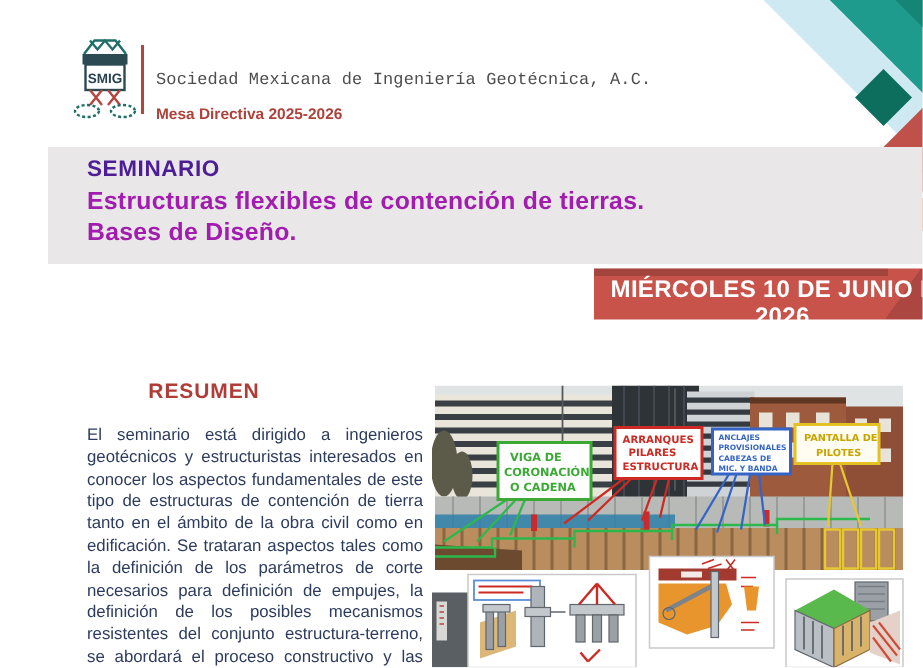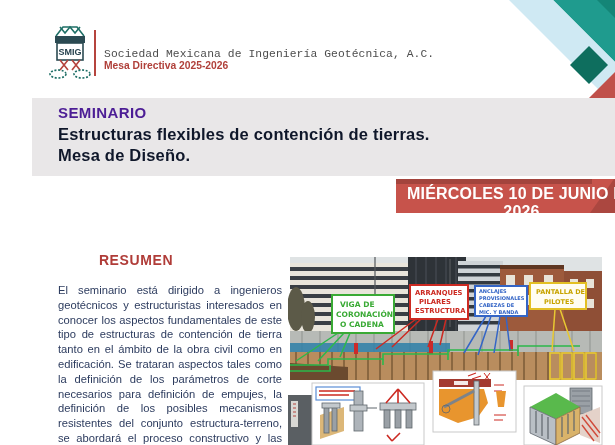--- a/index.html
+++ b/index.html
@@ -3,26 +3,26 @@
 <meta charset="utf-8">
 <style>
   html,body{margin:0;padding:0;background:#ffffff;}
   #page{position:relative;width:615px;height:445px;background:#ffffff;overflow:hidden;
         font-family:"Liberation Sans",sans-serif;margin-left:32px;}
   
   #header{position:absolute;left:0;top:0;width:615px;height:98px;}
   #logo{position:absolute;left:16px;top:24px;width:44px;height:56px;}
   #logo-sep{position:absolute;left:62px;top:30px;width:2px;height:46px;background:#b5443e;}
   #org-name{position:absolute;left:72px;top:48px;font-size:11.3px;color:#4d4d4d;letter-spacing:.1px;font-family:Liberation Mono, monospace;}
-  #mesa{position:absolute;left:72px;top:60px;font-size:10.3px;font-weight:bold;color:#b0403a;}
+  #mesa{position:absolute;left:72px;top:71px;font-size:10.3px;font-weight:bold;color:#b0403a;}
   #deco{position:absolute;right:0;top:0;width:200px;height:215px;}
   
   #banner{position:absolute;left:0;top:98px;width:615px;height:78px;background:#e9e7e8;}
   #kicker{position:absolute;left:26px;top:6px;font-size:15px;font-weight:800;color:#4c1d95;letter-spacing:.4px;}
-  .title-line{position:absolute;left:26px;font-size:16.5px;font-weight:bold;color:#0f172a;letter-spacing:.2px;}
+  .title-line{position:absolute;left:26px;font-size:16.5px;font-weight:bold;color:#a21caf;letter-spacing:.2px;}
   #title1{top:27px;}
   #title2{top:48px;}
   
   #dateband{position:absolute;left:364px;top:179px;width:251px;height:34px;background:#c7534b;}
   #dateband:before{content:"";position:absolute;left:0;top:0;width:78%;height:5px;background:rgba(0,0,0,0.18);}
   #dateband .shade{position:absolute;right:0;top:0;height:100%;width:60px;background:rgba(0,0,0,0.14);
         clip-path:polygon(45% 0,100% 0,100% 100%,5% 100%);}
   #date-label{position:absolute;left:0;top:6px;width:100%;text-align:center;font-size:16px;font-weight:800;
         color:#ffffff;letter-spacing:.2px;}
   
@@ -73,21 +73,21 @@
       <polygon points="142,46 161,65 142,84 123,65" fill="#0e6e5e"></polygon>
       <polygon points="185,55 200,70 200,160 140,100" fill="#c0504a"></polygon>
       <polygon points="183,88 204,109 183,130 162,109" fill="#cf9489" opacity="0.9"></polygon>
       <polygon points="178,122 200,143 200,186 157,143" fill="#d8812f"></polygon>
     </svg>
   </div>
 
   <div id="banner">
     <div id="kicker">SEMINARIO</div>
     <div id="title1" class="title-line">Estructuras flexibles de contención de tierras.</div>
-    <div id="title2" class="title-line">Mesa de Diseño.</div>
+    <div id="title2" class="title-line">Bases de Diseño.</div>
   </div>
 
   <div id="dateband">
     <div class="shade"></div>
     <div id="date-label">MIÉRCOLES 10 DE JUNIO DE 2026</div>
   </div>
 
   <div id="resumen-heading">RESUMEN</div>
   <div id="resumen-body">El seminario está dirigido a ingenieros geotécnicos y estructuristas interesados en conocer los aspectos fundamentales de este tipo de estructuras de contención de tierra tanto en el ámbito de la obra civil como en edificación. Se trataran aspectos tales como la definición de los parámetros de corte necesarios para definición de empujes, la definición de los posibles mecanismos resistentes del conjunto estructura-terreno, se abordará el proceso constructivo y las distintas fases a tener en cuenta en su diseño y construcción, arriostramientos provisionales y anclajes, y los distintos tipos de anclajes al terreno.</div>
 

